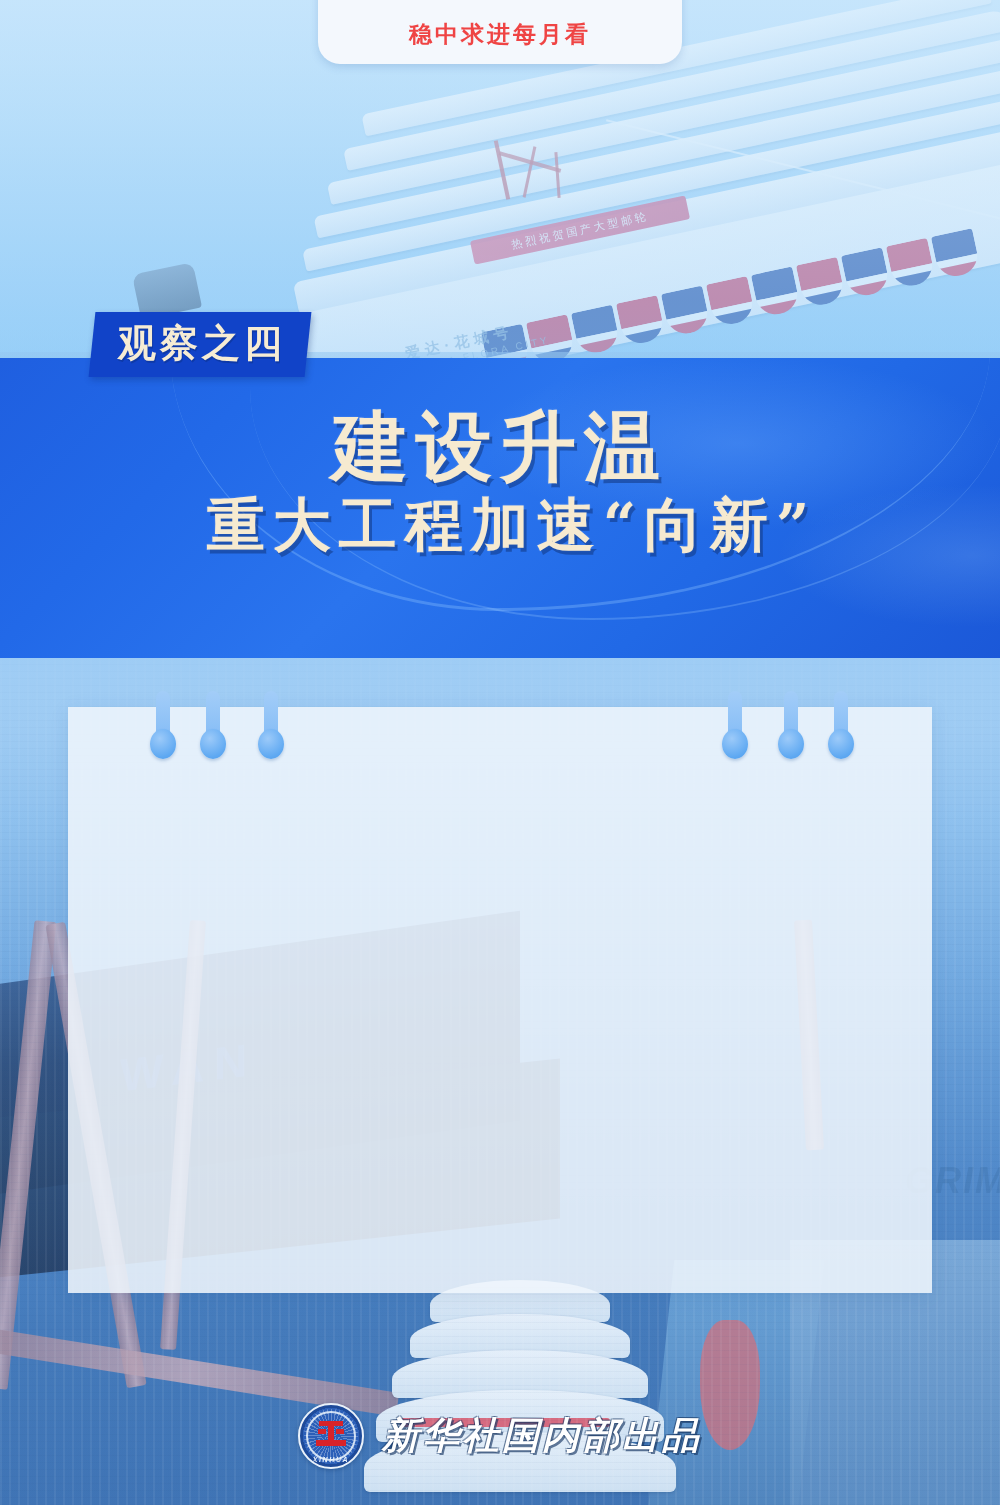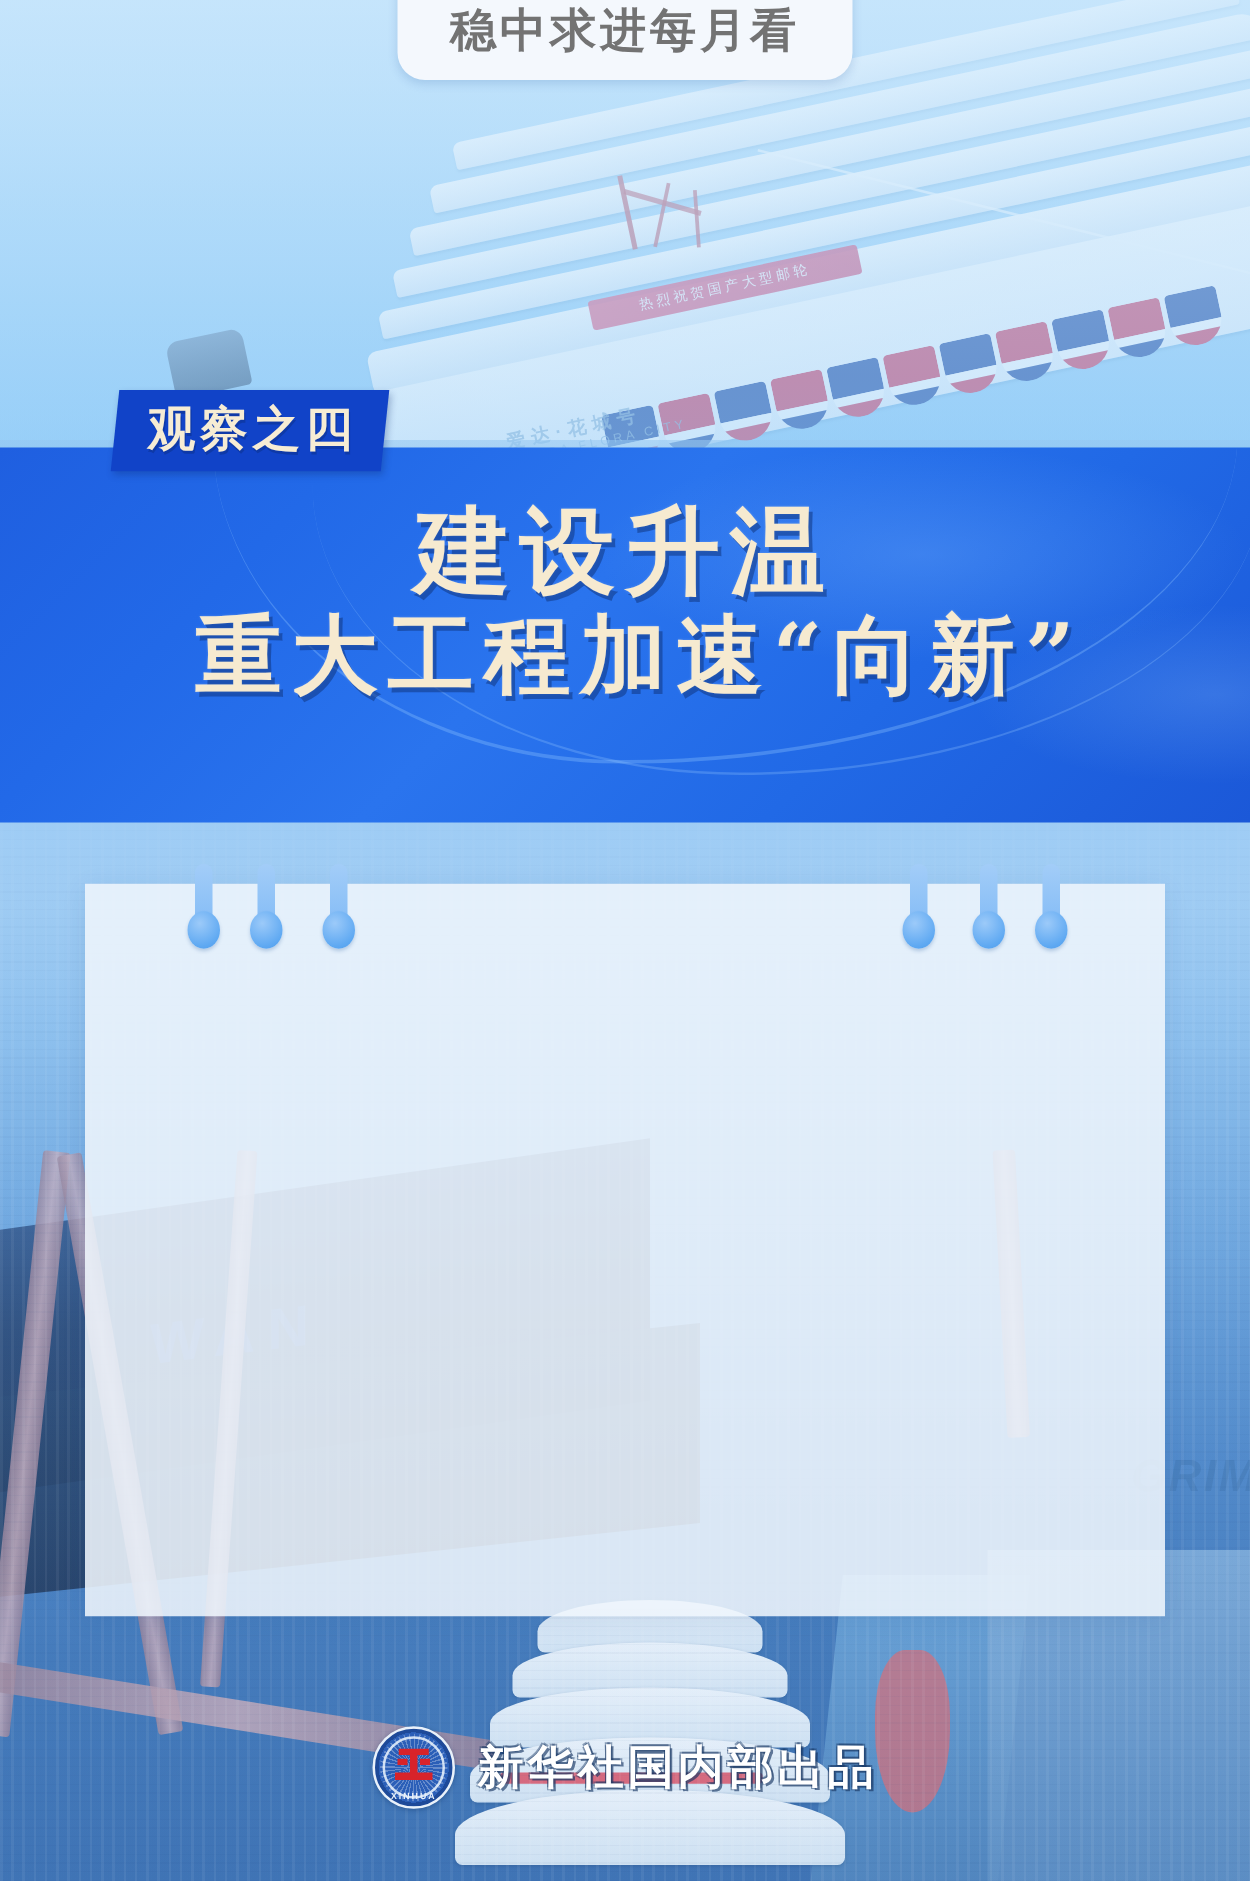--- a/index.html
+++ b/index.html
@@ -154,21 +154,21 @@
 
   
   .top-badge{
     position:absolute;left:318px;top:-18px;width:364px;height:82px;
     background:#f4f8fd;border-radius:0 0 22px 22px;
     box-shadow:0 3px 8px rgba(40,90,160,.18);
     display:flex;align-items:flex-end;justify-content:center;
     z-index:30;
   }
   .top-badge span{
-    color:#737373;font-size:37px;font-weight:bold;letter-spacing:3px;
+    color:#ef4444;font-size:23px;font-weight:bold;letter-spacing:3px;
     padding-bottom:14px;
   }
 
   
   .title-band{
     position:absolute;left:0;top:358px;width:1000px;height:300px;z-index:12;
     background:linear-gradient(135deg,#1f5fe0 0%,#2269e8 22%,#2a74ee 45%,#2169e6 70%,#1b58d8 100%);
     overflow:hidden;
   }
   .band-swoosh{
@@ -190,21 +190,21 @@
   .title-lines{
     position:absolute;left:0;top:0;width:1000px;height:246px;
     display:flex;flex-direction:column;align-items:center;justify-content:center;gap:6px;
   }
   .tline{
     color:#f6ead0;font-size:76px;font-weight:bold;letter-spacing:8px;line-height:1.08;
     font-family:"DejaVu Serif","Liberation Serif",serif;
     text-shadow:3px 4px 0 rgba(16,54,130,.55), 0 0 2px rgba(255,255,255,.25);
     white-space:nowrap;
   }
-  .tline.l2{font-size:69px;margin-left:24px;}
+  .tline.l2{font-size:58px;margin-left:24px;}
 
   
   .obs-tag{
     position:absolute;left:92px;top:312px;z-index:20;
     background:#1143c8;transform:skewX(-6deg);
     padding:6px 22px 8px 26px;
     box-shadow:2px 3px 6px rgba(10,40,110,.3);
   }
   .obs-tag span{
     display:block;transform:skewX(6deg);
@@ -239,22 +239,22 @@
   .pin .ball{
     width:26px;height:30px;margin-left:-6px;margin-top:-8px;border-radius:50%;
     background:radial-gradient(circle at 38% 32%,#9ccaf9,#5fa9f2 70%,#4e9bea 100%);
     box-shadow:0 2px 3px rgba(40,90,160,.25);
   }
   .pin.p1{left:88px;} .pin.p2{left:138px;} .pin.p3{left:196px;}
   .pin.p4{left:660px;} .pin.p5{left:716px;} .pin.p6{left:766px;}
 
   
   .footer{
-    position:absolute;left:0;bottom:56px;width:1000px;height:70px;z-index:20;
-    display:flex;align-items:center;justify-content:center;gap:18px;
+    position:absolute;left:0;bottom:34px;width:1000px;height:70px;z-index:20;
+    display:flex;align-items:center;justify-content:center;gap:18px;font-style:italic;
   }
   .xh-logo{
     width:62px;height:62px;border-radius:50%;position:relative;flex:0 0 auto;
     background:radial-gradient(circle at 50% 50%,#2b5fb8 0 64%,#1e4a99 64% 100%);
     border:2px solid #e9f1fa;box-shadow:0 1px 4px rgba(10,40,90,.35);overflow:hidden;
   }
   .xh-logo .rays{
     position:absolute;inset:4px;border-radius:50%;
     background:repeating-conic-gradient(from 0deg,rgba(255,255,255,.28) 0deg 3deg, rgba(255,255,255,0) 3deg 9deg);
   }

